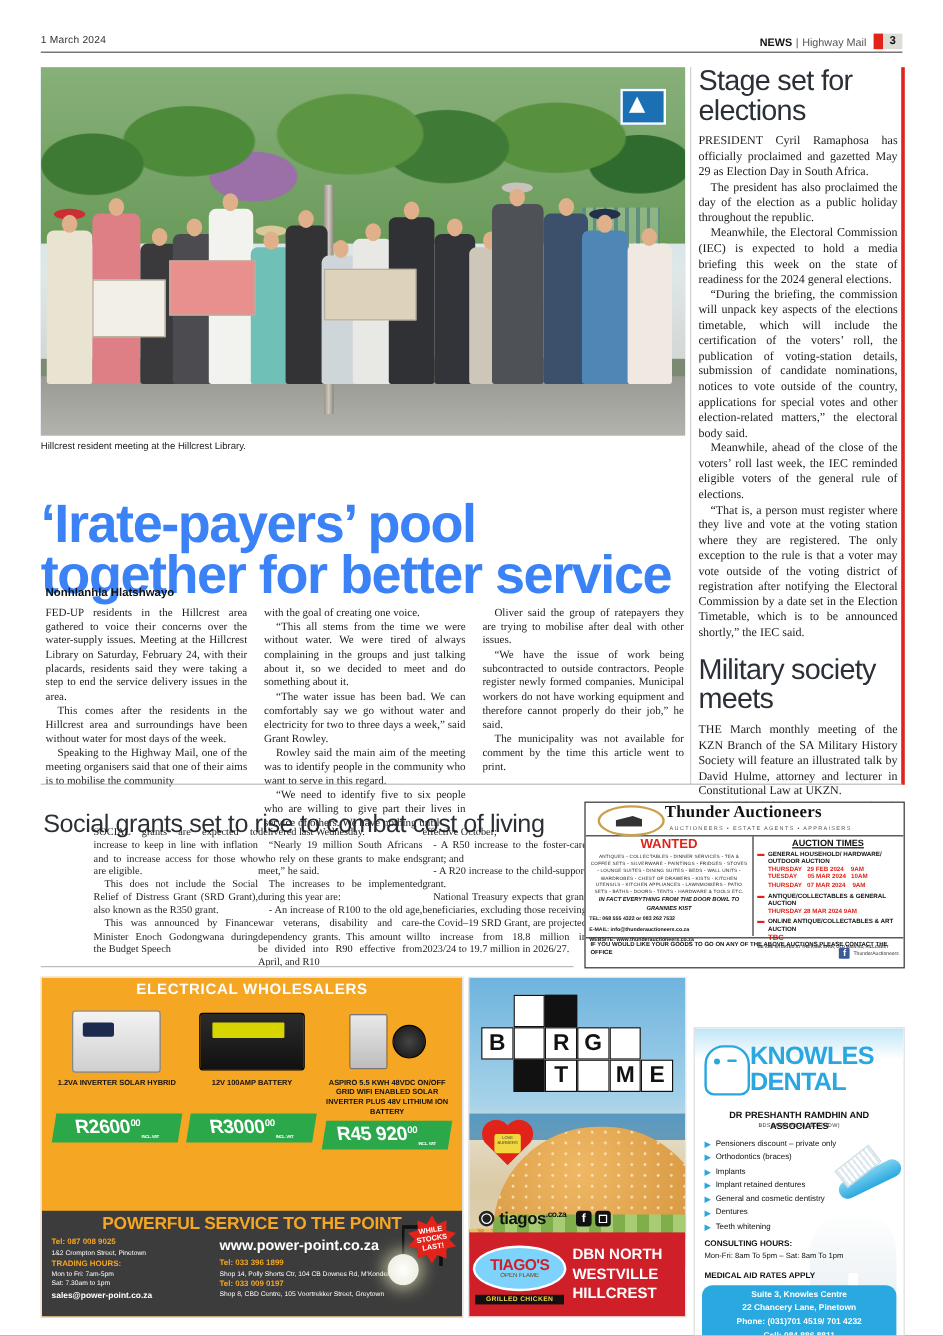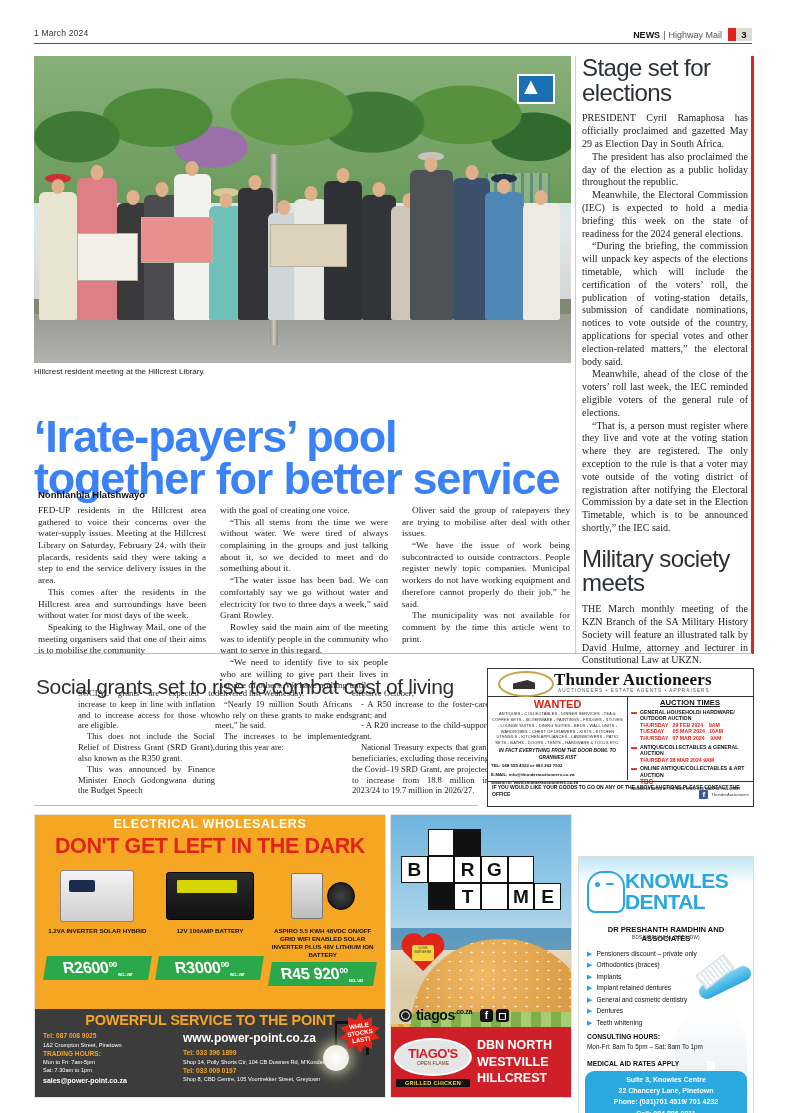--- a/index.html
+++ b/index.html
@@ -78,21 +78,21 @@
   .sgcol{width:137px;font-size:8.6px;line-height:1.26;color:#1c1c1c;text-align:justify;}
   .sgcol p{margin:0;text-indent:9px;}
   .sgcol p.first{text-indent:0;}
   .hrule2{position:absolute;left:34px;top:805px;width:444px;height:1px;background:#bbb;}
 
   
   .ad-thunder{position:absolute;left:487px;top:668px;width:265px;height:137px;background:#fff;border:1px solid #333;overflow:hidden;}
   .th-top{position:relative;height:27px;border-bottom:1px solid #333;}
   .th-logo{position:absolute;left:10px;top:2px;width:52px;height:22px;border-radius:50%;border:2px solid #c8a24a;background:#fff;}
   .th-logo:after{content:"";position:absolute;left:13px;top:7px;width:22px;height:9px;background:#333;clip-path:polygon(0 40%,65% 0,100% 30%,100% 100%,0 100%);}
-  .th-name{position:absolute;left:66px;top:1px;font-family:"Liberation Serif",serif;font-weight:bold;font-size:17px;color:#111;letter-spacing:.2px;}
+  .th-name{position:absolute;left:66px;top:1px;font-family:"Liberation Serif",serif;font-weight:bold;font-size:14px;color:#111;letter-spacing:.2px;}
   .th-sub{position:absolute;left:70px;top:19px;font-family:"Liberation Sans",sans-serif;font-size:4.6px;letter-spacing:1.1px;color:#555;}
   .th-body{display:flex;height:83px;}
   .th-left{width:140px;border-right:1px solid #333;padding:2px 3px 0;box-sizing:border-box;}
   .th-wanted{text-align:center;font-family:"Liberation Sans",sans-serif;font-weight:bold;font-size:11px;color:#e2231a;line-height:1;}
   .th-items{font-family:"Liberation Sans",sans-serif;font-size:3.9px;text-align:center;line-height:1.5;color:#222;letter-spacing:.2px;margin-top:1px;}
   .th-fact{font-family:"Liberation Sans",sans-serif;font-style:italic;font-weight:bold;font-size:4.8px;text-align:center;color:#111;margin-top:2px;line-height:1.35;}
   .th-contact{font-family:"Liberation Sans",sans-serif;font-weight:bold;font-size:4.4px;color:#111;line-height:1.5;margin-top:2px;text-align:left;}
   .th-right{width:124px;padding:2px 3px;box-sizing:border-box;}
   .th-times{text-align:center;font-family:"Liberation Sans",sans-serif;font-weight:bold;font-size:7.6px;color:#111;text-decoration:underline;line-height:1;}
   .th-item{display:flex;gap:3px;margin-top:2px;}
@@ -169,21 +169,21 @@
      font-family:"Liberation Sans",sans-serif;font-size:3.4px;color:#333;text-align:center;line-height:1.1;padding-top:2px;box-sizing:border-box;}
   .tg-web{position:absolute;left:0;bottom:74px;width:100%;display:flex;align-items:center;gap:4px;padding-left:8px;box-sizing:border-box;}
   .tg-globe{width:13px;height:13px;border-radius:50%;background:#222;position:relative;}
   .tg-globe:after{content:"";position:absolute;inset:2px;border-radius:50%;border:1px solid #fff;}
   .tg-wtext{font-family:"Liberation Sans",sans-serif;font-weight:bold;font-size:14px;color:#111;letter-spacing:-.4px;}
   .tg-wtext sup{font-size:7px;}
   .tg-soc{display:flex;gap:3px;margin-left:4px;}
   .soc{width:13px;height:13px;background:#111;border-radius:3px;color:#fff;font-family:"Liberation Sans",sans-serif;font-weight:bold;font-size:10px;text-align:center;line-height:13px;}
   .tg-band{position:absolute;left:0;bottom:0;width:100%;height:70px;background:#cf1f28;display:flex;align-items:center;}
   .tg-badge{width:84px;text-align:center;}
-  .tg-oval{margin:0 auto;width:74px;height:34px;border-radius:50%;background:#e5e5e5;border:2px solid #fff;
+  .tg-oval{margin:0 auto;width:74px;height:34px;border-radius:50%;background:#7dd3fc;border:2px solid #fff;
     display:flex;flex-direction:column;align-items:center;justify-content:center;}
   .tg-oval b{font-family:"Liberation Sans",sans-serif;font-size:13px;color:#cf1f28;line-height:1;letter-spacing:-.5px;}
   .tg-oval i{font-family:"Liberation Sans",sans-serif;font-style:normal;font-size:5px;color:#6b3b12;line-height:1;margin-top:1px;}
   .tg-chick{margin:3px auto 0;width:74px;background:#111;color:#f2d73f;font-family:"Liberation Sans",sans-serif;font-weight:bold;font-size:5.6px;letter-spacing:.3px;padding:1px 0;}
   .tg-towns{flex:1;color:#fff;font-family:"Liberation Sans",sans-serif;font-weight:bold;font-size:12.5px;line-height:1.35;padding-left:2px;}
 
   
   .ad-kd{position:absolute;left:578px;top:856px;width:174px;height:282px;background:#fff;border:1px solid #ddd;overflow:hidden;}
   .kd-topband{position:absolute;left:0;top:0;width:100%;height:26px;background:linear-gradient(#bfe6f7,#ffffff);}
   .kd-tooth{position:absolute;left:8px;top:14px;width:34px;height:38px;background:#fff;border:2px solid #2aa7df;
@@ -307,21 +307,21 @@
     </div>
     <div class="bcol">
       <p class="first">with the goal of creating one voice.</p>
       <p>“This all stems from the time we were without water. We were tired of always complaining in the groups and just talking about it, so we decided to meet and do something about it.</p>
       <p>“The water issue has been bad. We can comfortably say we go without water and electricity for two to three days a week,” said Grant Rowley.</p>
       <p>Rowley said the main aim of the meeting was to identify people in the community who want to serve in this regard.</p>
       <p>“We need to identify five to six people who are willing to give part their lives in service of others. We have nothing until</p>
     </div>
     <div class="bcol">
       <p>Oliver said the group of ratepayers they are trying to mobilise after deal with other issues.</p>
-      <p>“We have the issue of work being subcontracted to outside contractors. People register newly topic companies. Municipal workers do not have working equipment and therefore cannot properly do their job,” he said.</p>
+      <p>“We have the issue of work being subcontracted to outside contractors. People register newly formed companies. Municipal workers do not have working equipment and therefore cannot properly do their job,” he said.</p>
       <p>The municipality was not available for comment by the time this article went to print.</p>
     </div>
   </div>
 
   <div class="vdiv"></div>
   <div class="redline"></div>
 
   <div class="side">
     <h2>Stage set for elections</h2>
     <p class="first">PRESIDENT Cyril Ramaphosa has officially proclaimed and gazetted May 29 as Election Day in South Africa.</p>
@@ -342,20 +342,21 @@
   <div class="sg-cols">
     <div class="sgcol">
       <p class="first">SOCIAL grants are expected to increase to keep in line with inflation and to increase access for those who are eligible.</p>
       <p>This does not include the Social Relief of Distress Grant (SRD Grant), also known as the R350 grant.</p>
       <p>This was announced by Finance Minister Enoch Godongwana during the Budget Speech</p>
     </div>
     <div class="sgcol">
       <p class="first">delivered last Wednesday.</p>
       <p>“Nearly 19 million South Africans who rely on these grants to make ends meet,” he said.</p>
       <p>The increases to be implemented during this year are:</p>
+      <p>- An increase of R100 to the old age, war veterans, disability and care-dependency grants. This amount will be divided into R90 effective from April, and R10</p>
     </div>
     <div class="sgcol">
       <p class="first">effective October;</p>
       <p>- A R50 increase to the foster-care grant; and</p>
       <p>- A R20 increase to the child-support grant.</p>
       <p>National Treasury expects that grant beneficiaries, excluding those receiving the Covid–19 SRD Grant, are projected to increase from 18.8 million in 2023/24 to 19.7 million in 2026/27.</p>
     </div>
   </div>
   <div class="hrule2"></div>
 
@@ -409,21 +410,20 @@
       <div class="th-note">IF YOU WOULD LIKE YOUR GOODS TO GO ON ANY OF THE ABOVE AUCTIONS PLEASE CONTACT THE OFFICE</div>
       <div class="th-fb">
         <span class="fbsq">f</span>
         <span class="th-fbname">ThunderAuctioneers</span>
       </div>
     </div>
   </div>
 
   <div class="ad-pp">
     <div class="pp-sub">ELECTRICAL WHOLESALERS</div>
-    <div class="pp-slogan">DON'T GET LEFT IN THE DARK</div>
 
     <div class="pp-products">
       <div class="pp-item">
         <div class="pp-img">
             <div class="box-inv"></div>
           </div>
         <div class="pp-desc">1.2VA INVERTER SOLAR HYBRID</div>
         <div class="pp-price"><span><span>R2600</span><sup>00</sup><small>INCL. VAT</small></span></div>
       </div>
       <div class="pp-item">

